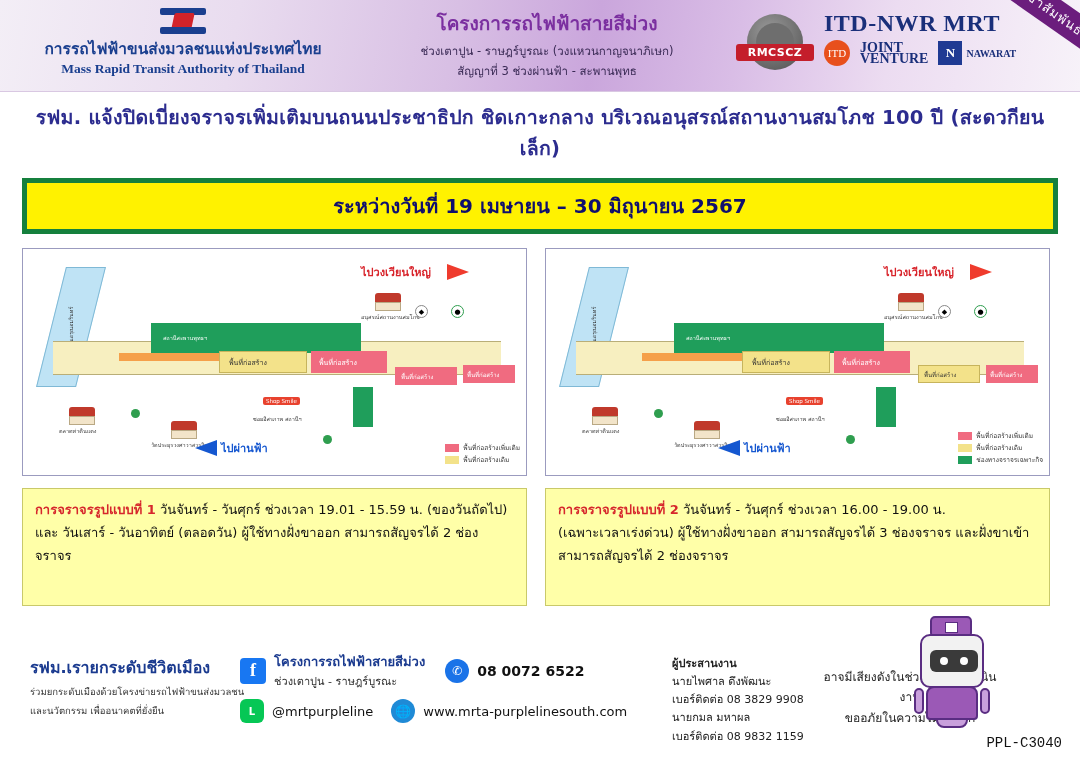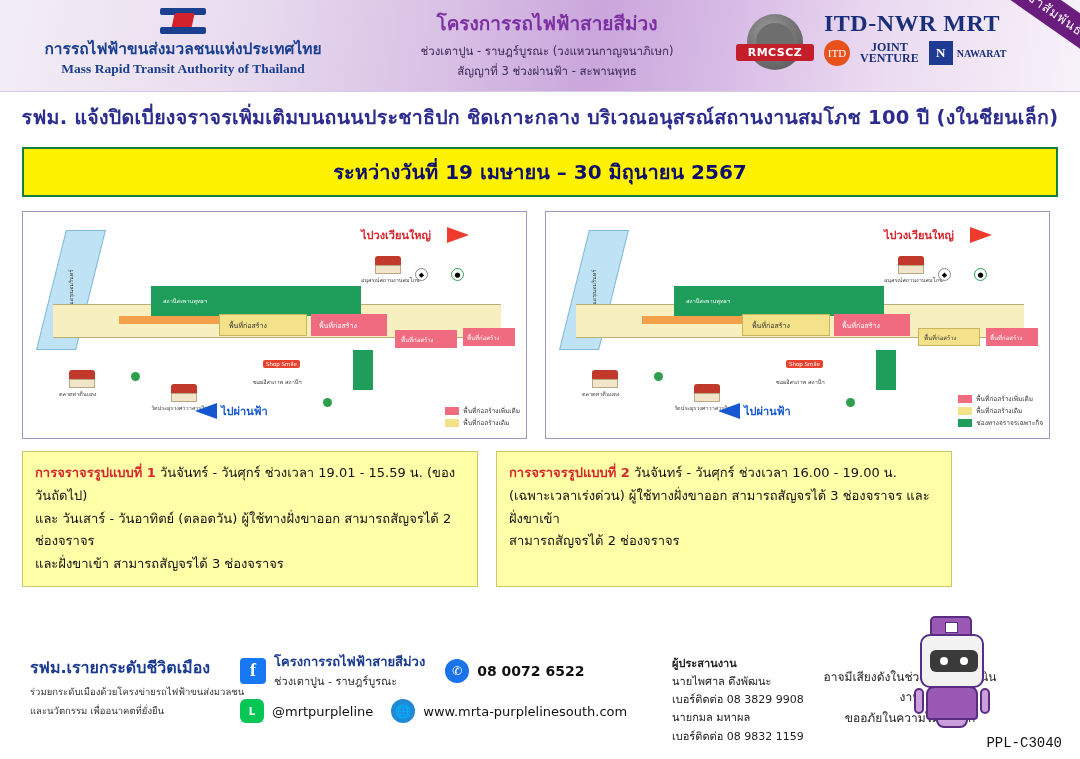--- a/index.html
+++ b/index.html
@@ -37,38 +37,38 @@
   .hdr-center .t3 { font-size:11.5px; color:#3a2a55; margin-top:2px; }
 
   .hdr-right { position:absolute; right:14px; top:6px; width:330px; height:82px; }
   .rm-logo { position:absolute; left:0; top:8px; width:78px; height:58px; }
   .rm-circle { width:56px; height:56px; border-radius:50%; background:radial-gradient(circle at 40% 32%, #9a9a9a, #4f4f4f); margin:0 auto; position:relative; }
   .rm-circle .inner { position:absolute; left:9px; top:9px; width:38px;height:38px; border-radius:50%; background:#6e6e6e; }
   .rm-band { position:absolute; left:0; top:30px; width:78px; height:17px; background:#c41e2b; border-radius:3px; color:#fff; font-size:11px; font-weight:bold; text-align:center; line-height:17px; letter-spacing:0.5px;}
   .itd-title { position:absolute; left:88px; top:4px; font-family:"Liberation Serif",serif; font-size:24px; font-weight:bold; color:#1a2f7a; letter-spacing:0.5px; }
   .jv-row { position:absolute; left:88px; top:34px; display:flex; align-items:center; gap:10px; }
   .itd-badge { width:26px; height:26px; border-radius:50%; background:#e8501c; color:#fff; font-size:11px; font-weight:normal; display:flex; align-items:center; justify-content:center; font-family:"Liberation Serif",serif;}
-  .jv-text { font-family:"Liberation Serif",serif; font-size:12px; font-weight:bold; color:#1a2f7a; line-height:11px; text-align:center;}
+  .jv-text { font-family:"Liberation Serif",serif; font-size:14px; font-weight:bold; color:#1a2f7a; line-height:11px; text-align:left;}
   .nawarat { display:flex; align-items:center; gap:4px; }
   .nw-sq { width:24px;height:24px;background:#1f3a93;color:#fff;font-size:13px;font-weight:bold;display:flex;align-items:center;justify-content:center;font-family:"Liberation Serif",serif;}
   .nw-tx { font-family:"Liberation Serif",serif; font-size:10px; font-weight:bold; color:#1a2f7a;}
 
   .ribbon {
     position:absolute; right:-30px; top:-8px; width:130px; padding:4px 0;
     background:#6b1d7d; color:#fff; font-size:13px; text-align:center;
     transform: rotate(35deg); letter-spacing:1px;
   }
 
   
   .title-block { padding:10px 20px 2px; text-align:center; }
   .title-line1 { font-size:19.5px; font-weight:bold; color:#2c2c8f; letter-spacing:0.3px; }
   .title-line2 { font-size:19.5px; font-weight:bold; color:#2c2c8f; margin-top:6px; letter-spacing:0.3px;}
 
   .date-bar {
-    margin:12px 22px 0; background:#fff200; border:2px solid #15803d;
+    margin:12px 22px 0; background:#fff200; border:5px solid #15803d;
     text-align:center; padding:7px 0; font-size:20px; font-weight:bold; color:#0f0f6e;
   }
 
   
   .maps { display:flex; gap:18px; padding:14px 22px 0; }
   .map-panel { width:505px; height:228px; border:1px solid #9b9bbf; background:#ffffff; position:relative; overflow:hidden; }
   .map-inner { position:absolute; inset:0; }
   .road-main {
     position:absolute; left:30px; top:92px; width:448px; height:34px;
     background:#f7efc0; border-top:1px solid #b9ae78; border-bottom:1px solid #b9ae78;
@@ -98,21 +98,21 @@
 
   .bldg { position:absolute; }
   .bldg .roof { width:26px; height:9px; background:#c0392b; border-radius:3px 3px 0 0;}
   .bldg .body { width:26px; height:9px; background:#f2e4c9; border:1px solid #b9a884;}
   .tree { position:absolute; width:9px;height:9px;border-radius:50%;background:#2f9e4f;}
   .icon-circ { position:absolute; width:13px;height:13px;border-radius:50%; border:1px solid #888; background:#fff; font-size:7px; display:flex;align-items:center;justify-content:center;}
   .shop-tag { position:absolute; background:#e8422e; color:#fff; font-size:5.5px; padding:1px 3px; border-radius:2px;}
 
   
   .infos { display:flex; gap:18px; padding:12px 22px 0; }
-  .info-box { width:456px; min-height:118px; background:#ffffa8; border:1px solid #c9c96a; padding:10px 12px; }
+  .info-box { width:505px; min-height:118px; background:#ffffa8; border:1px solid #c9c96a; padding:10px 12px; }
   .info-head { font-size:13px; color:#111; line-height:1.75; }
   .info-head .em { color:#d6262c; font-weight:bold; }
   .info-body { font-size:13px; color:#111; line-height:1.75; }
 
   
   .footer { position:absolute; left:0; bottom:0; width:1080px; height:120px; }
   .f-left { position:absolute; left:30px; top:16px; width:215px; }
   .f-left .l1 { font-size:16px; font-weight:bold; color:#1a3a8f; }
   .f-left .l2 { font-size:9.5px; color:#333; margin-top:5px; line-height:1.5;}
   .f-mid { position:absolute; left:240px; top:12px; width:400px; }
@@ -178,21 +178,21 @@
         <div class="nw-sq">N</div>
         <div class="nw-tx">NAWARAT</div>
       </div>
     </div>
   </div>
 
   <div class="ribbon">ประชาสัมพันธ์</div>
 </div>
 
 <div class="title-block">
-  <div class="title-line1">รฟม. แจ้งปิดเบี่ยงจราจรเพิ่มเติมบนถนนประชาธิปก ชิดเกาะกลาง บริเวณอนุสรณ์สถานงานสมโภช 100 ปี (งในชียนเล็ก)</div>
+  <div class="title-line1">รฟม. แจ้งปิดเบี่ยงจราจรเพิ่มเติมบนถนนประชาธิปก ชิดเกาะกลาง บริเวณอนุสรณ์สถานงานสมโภช 100 ปี (สะดวกียนเล็ก)</div>
 </div>
 
 <div class="date-bar">ระหว่างวันที่ 19 เมษายน – 30 มิถุนายน 2567</div>
 
 <div class="maps">
 
   <div class="map-panel">
     <div class="map-inner">
       <div class="water"></div>
       <div class="map-label rot" style="left:44px; top:100px;">ถนนอรุณอมรินทร์</div>
@@ -342,21 +342,20 @@
     </div>
   </div>
 </div>
 
 <div class="infos">
   <div class="info-box">
     <div class="info-head">
       <span class="em">การจราจรรูปแบบที่ 1</span><span> วันจันทร์ - วันศุกร์ ช่วงเวลา 19.01 - 15.59 น. (ของวันถัดไป)</span>
     </div>
     <div class="info-body">และ วันเสาร์ - วันอาทิตย์ (ตลอดวัน) ผู้ใช้ทางฝั่งขาออก สามารถสัญจรได้ 2 ช่องจราจร</div>
-    <div class="info-body">และฝั่งขาเข้า สามารถสัญจรได้ 3 ช่องจราจร</div>
   </div>
 
   <div class="info-box">
     <div class="info-head">
       <span class="em">การจราจรรูปแบบที่ 2</span><span> วันจันทร์ - วันศุกร์ ช่วงเวลา 16.00 - 19.00 น.</span>
     </div>
     <div class="info-body">(เฉพาะเวลาเร่งด่วน) ผู้ใช้ทางฝั่งขาออก สามารถสัญจรได้ 3 ช่องจราจร และฝั่งขาเข้า</div>
     <div class="info-body">สามารถสัญจรได้ 2 ช่องจราจร</div>
   </div>
 </div>

